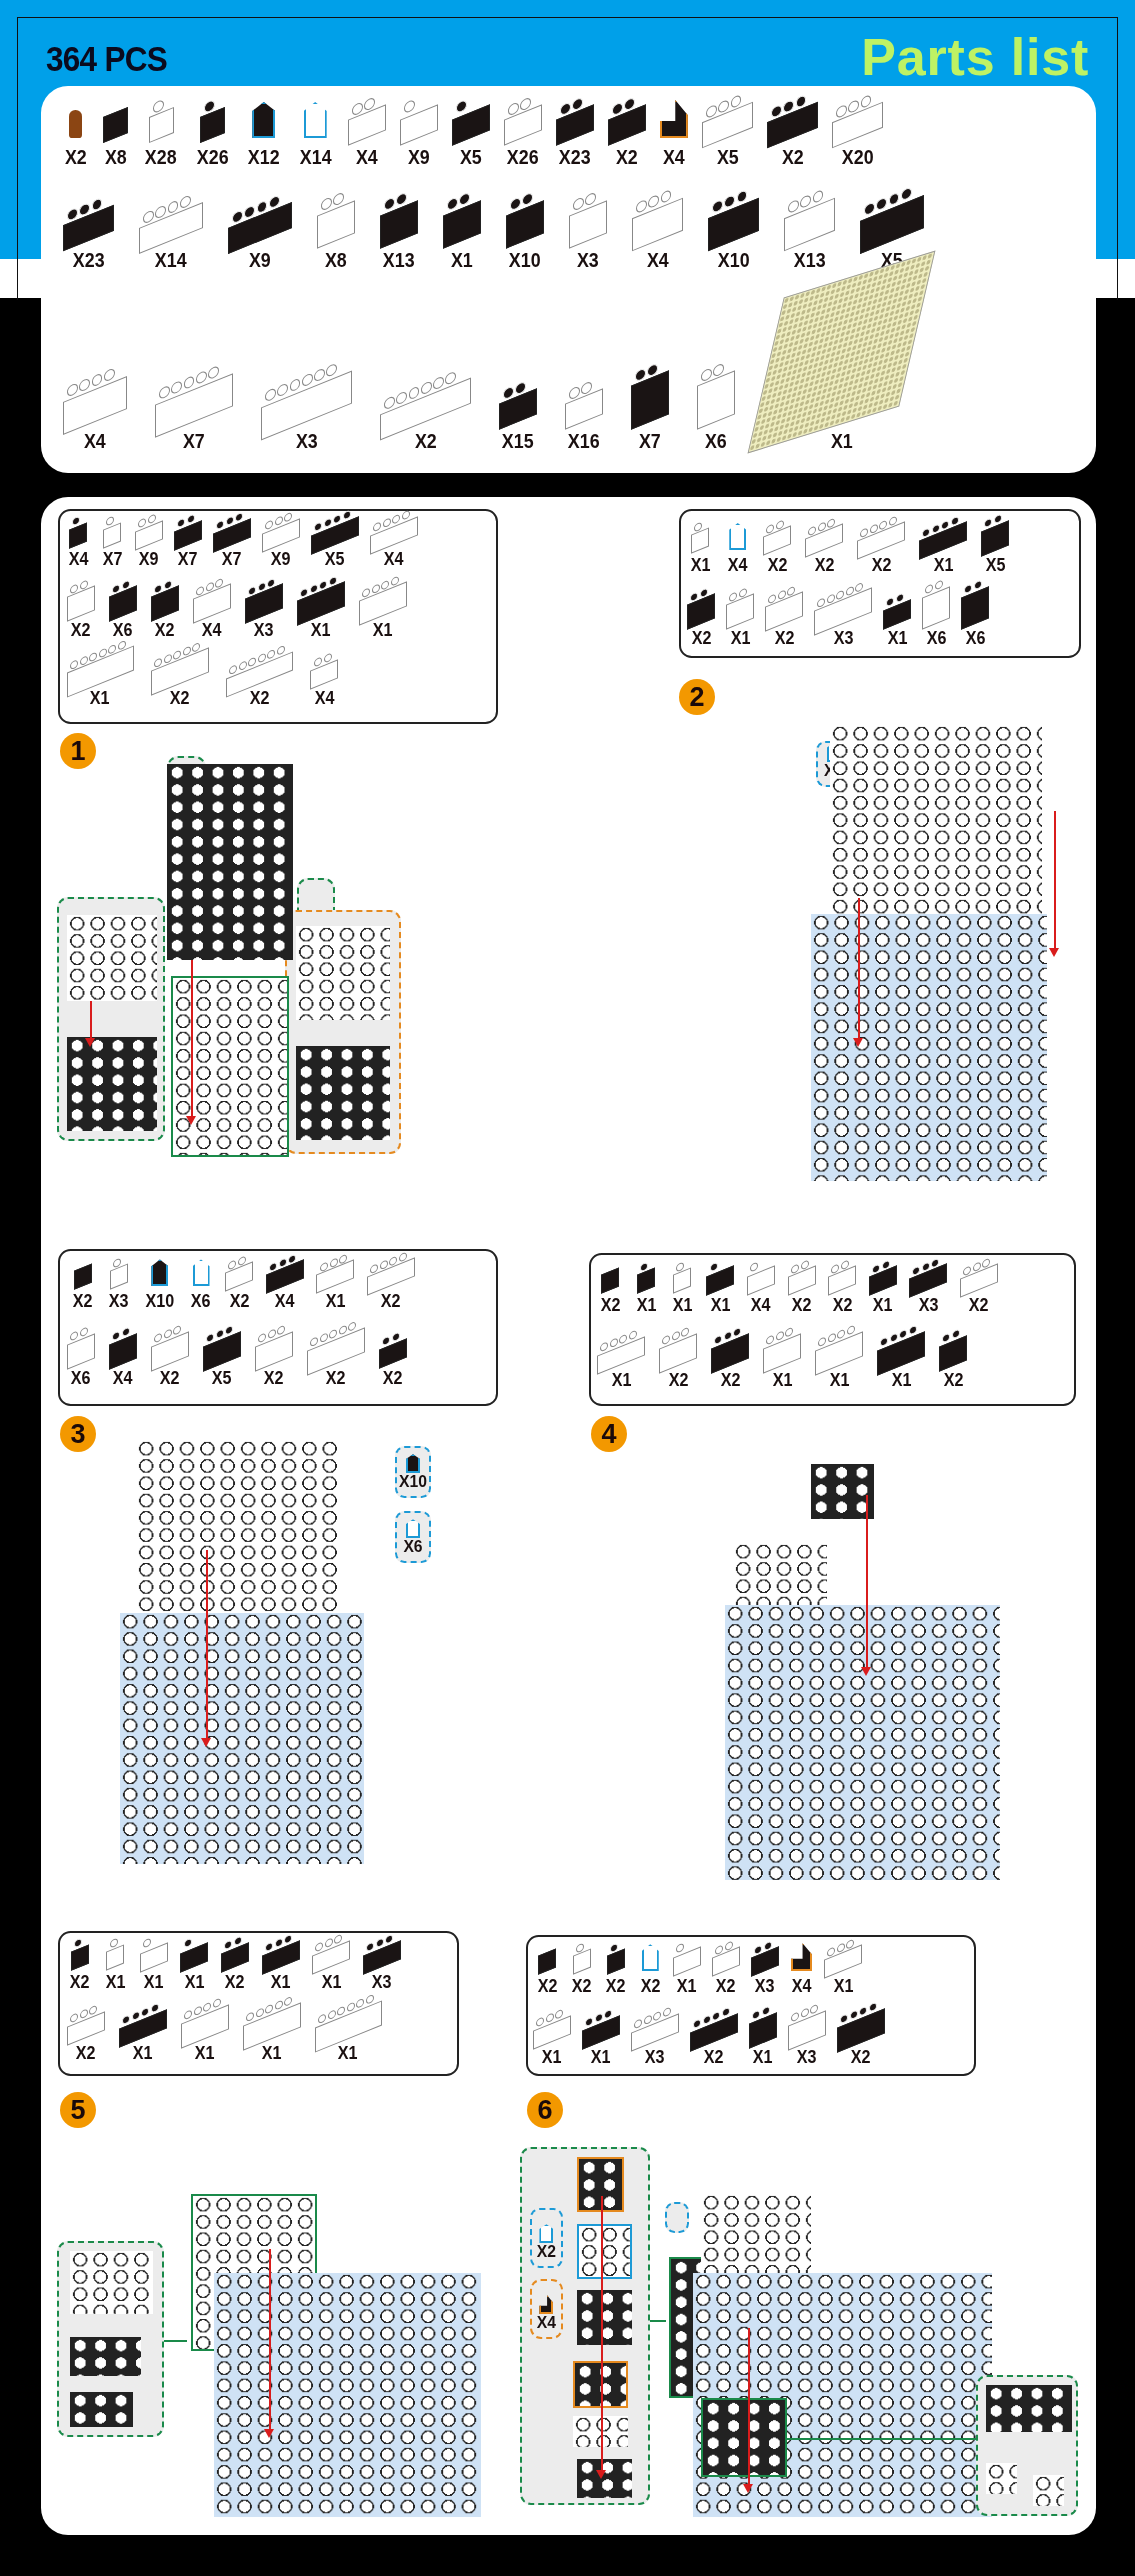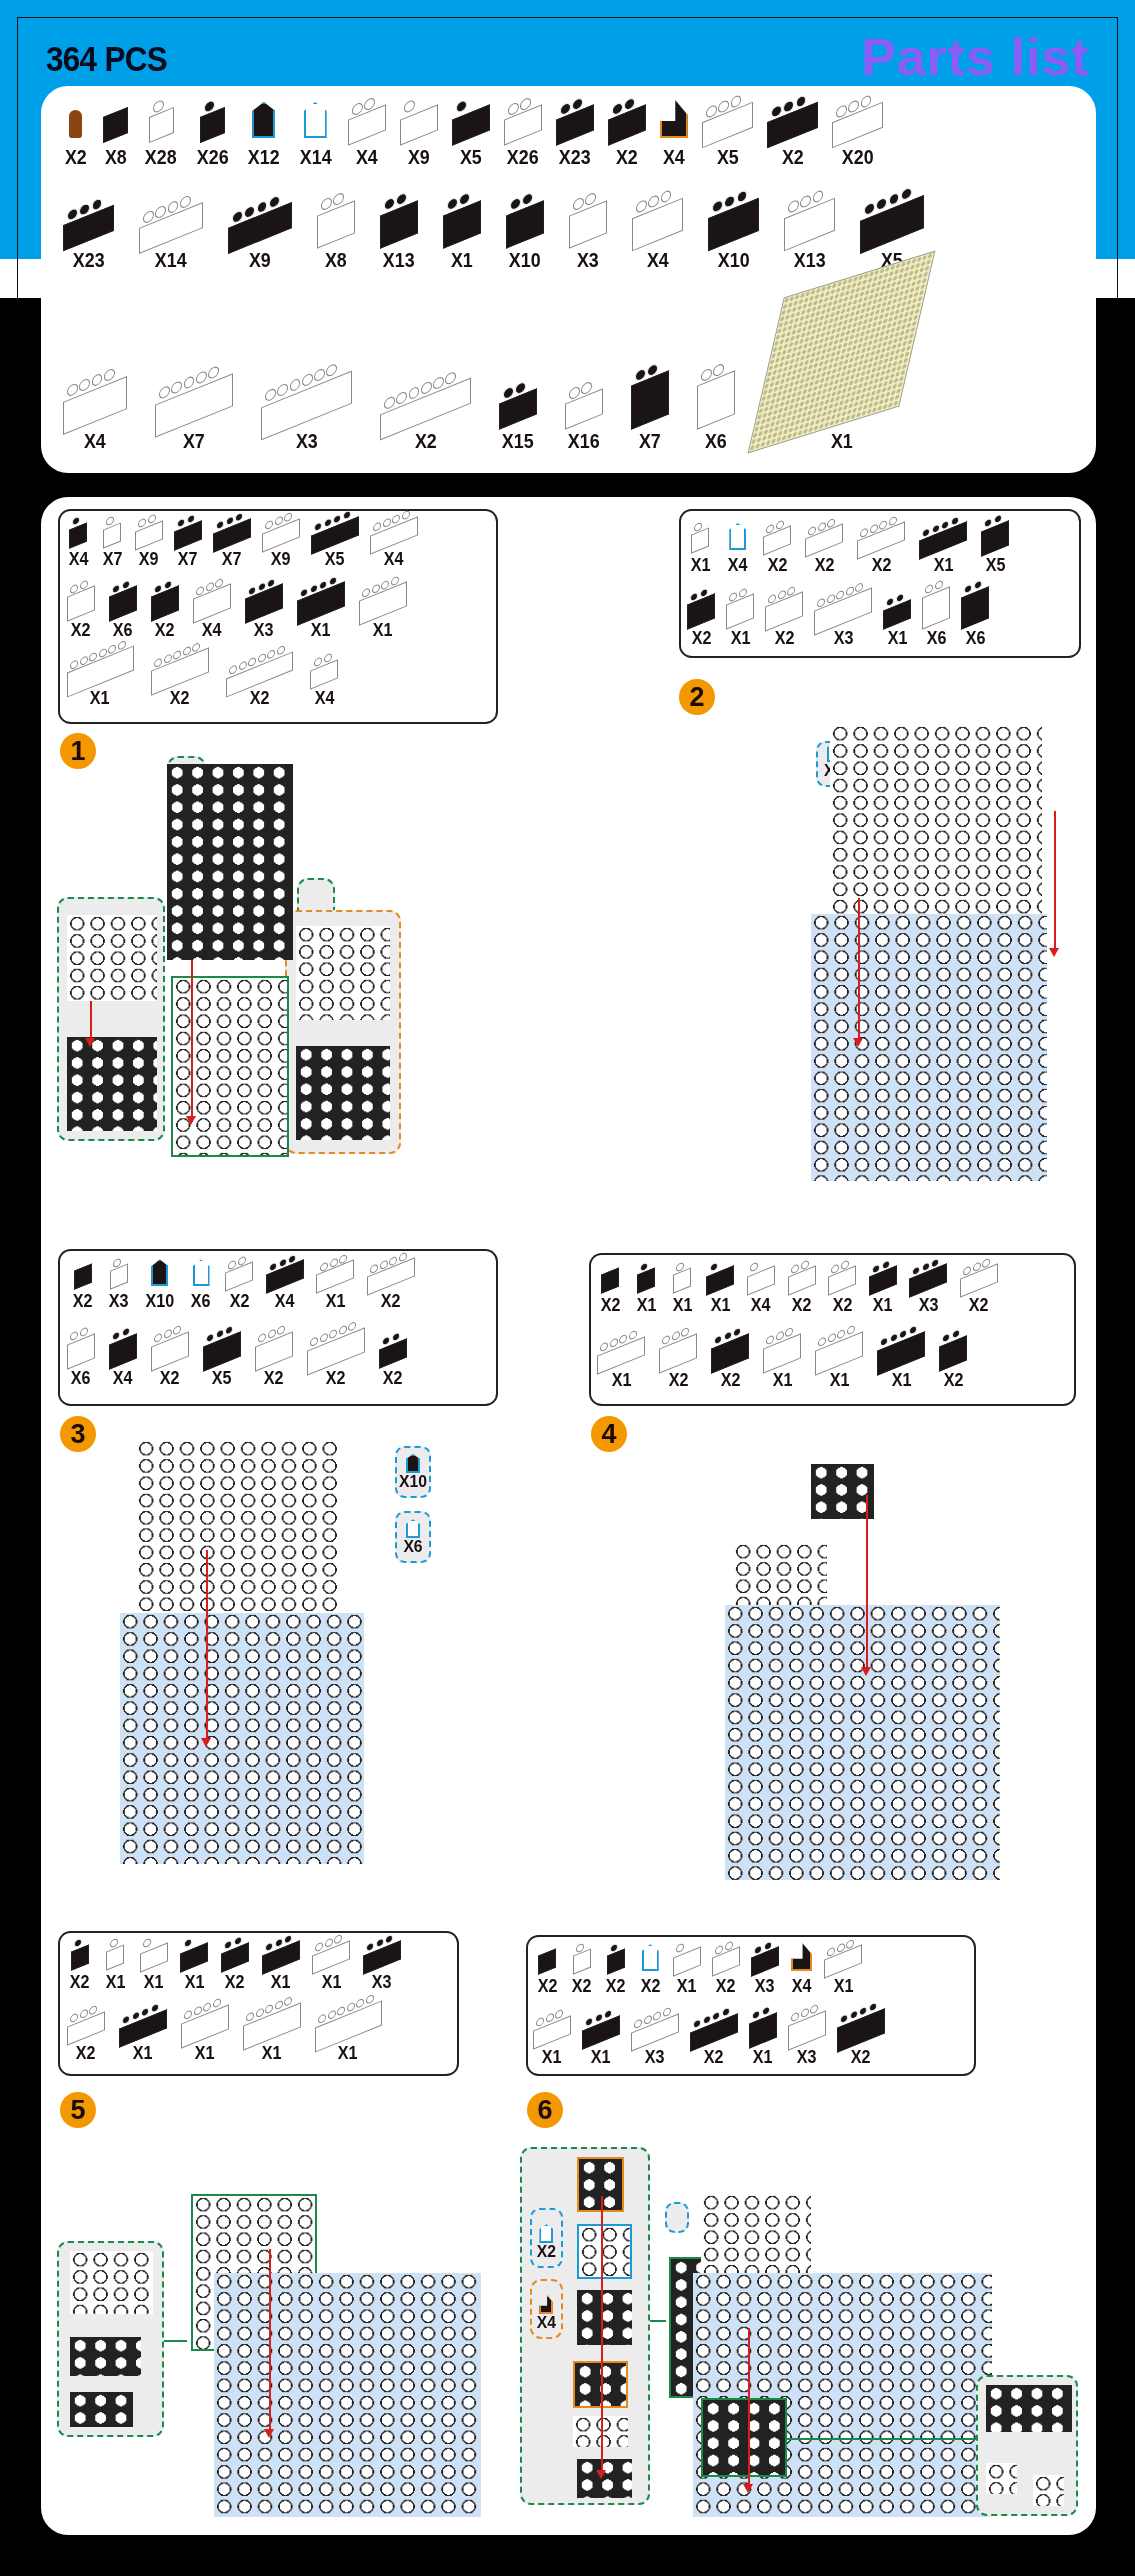--- a/index.html
+++ b/index.html
@@ -2,21 +2,21 @@
 <html style="font-size:12.6px"><head>
 <meta charset="utf-8">
 <style>
   * { box-sizing: border-box; margin: 0; padding: 0; }
   body { width: 1136px; height: 2576px; background: #000; font-family: "Liberation Sans", sans-serif; position: relative; overflow: hidden; }
   .header-bg { position: absolute; left: 0; top: 0; width: 1136px; height: 259px; background: #00a0e9; }
   .header-white-strip { position: absolute; left: 0; top: 259px; width: 1136px; height: 39px; background: #fff; }
   .black-lower { position: absolute; left: 0; top: 299px; width: 1136px; height: 2277px; background: #000; }
   .header-frame { position: absolute; left: 17.3px; top: 17.3px; width: 1101px; height: 283px; border: 1.6px solid #111; border-bottom: none; }
   .pcs { position: absolute; left: 46px; top: 39px; font-size: 35px; font-weight: bold; color: #0b0b1e; transform: scaleX(0.9); transform-origin: left; letter-spacing: -0.8px; }
-  .title { position: absolute; right: 47px; top: 27px; font-size: 52px; font-weight: 900; color: #8b5cf6; letter-spacing: 0.8px; }
+  .title { position: absolute; right: 47px; top: 27px; font-size: 52px; font-weight: 900; color: #bef264; letter-spacing: 0.8px; }
   .parts-panel { position: absolute; left: 41px; top: 86px; width: 1055px; height: 387px; background: #fff; border-radius: 27px; }
   .instr-panel { position: absolute; left: 41px; top: 497px; width: 1055px; height: 2038px; background: #fff; border-radius: 27px; }
 
   .prow { position: absolute; display: flex; align-items: flex-end; }
   .pitem { display: flex; flex-direction: column; align-items: center; justify-content: flex-end; }
   .pitem .q { font-size: 21px; font-weight: bold; color: #1a1010; margin-top: 7.9px; transform: scaleX(0.85); line-height: 1; }
 
   .brick { position: relative; }
   .brick .body { position: absolute; left: 0; bottom: 0; border: 1.6px solid #222; }
   .brick .studs { position: absolute; left: 0; display: flex; gap: 1.6px; }

